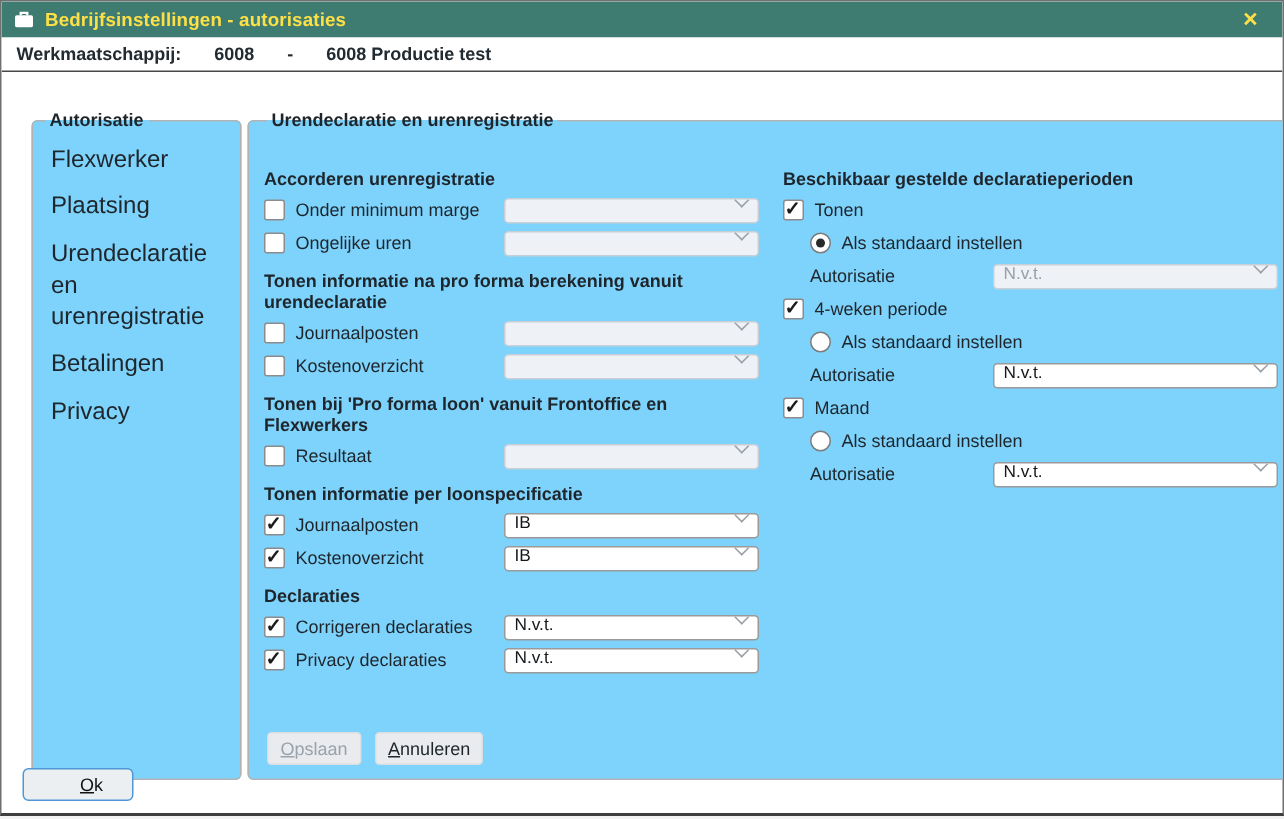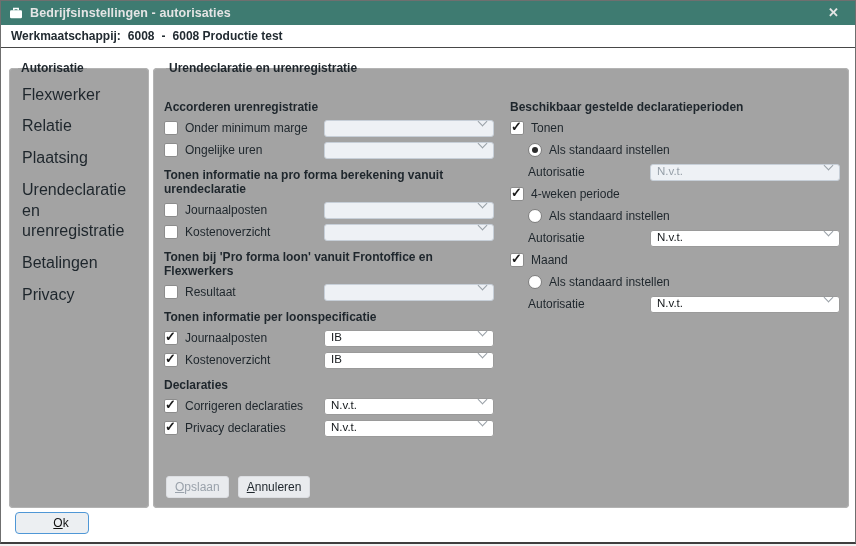--- a/index.html
+++ b/index.html
@@ -1,31 +1,31 @@
 <!DOCTYPE html>
 <html><head>
 <meta charset="utf-8">
 <style>
   html,body { margin:0; padding:0; background:#f2f2f2; font-family:"Liberation Sans", sans-serif; }
   .window { position:relative; width:856px; height:544px; background:#ffffff;
             border:1px solid #6f6f6f; border-bottom:2px solid #3e3e3e; box-sizing:border-box; overflow:hidden; }
 
   
-  .titlebar { height:24px; background:#3e7b71; display:flex; align-items:center; padding:0 8px; color:#e5e5e5; }
+  .titlebar { height:24px; background:#3e7b71; display:flex; align-items:center; padding:0 8px; color:#fde047; }
   .title-icon { display:flex; align-items:center; }
   .title-text { font-weight:bold; font-size:12.5px; margin-left:7px; letter-spacing:.1px; }
   .close { margin-left:auto; font-size:13px; font-weight:bold; padding:0 8px; cursor:pointer; line-height:24px; }
 
   
   .companybar { height:22px; border-bottom:1px solid #474747; display:flex; align-items:center;
-                padding:0 10px; font-size:12px; font-weight:700; color:#222b31; gap:7px; background:#fff; }
+                padding:0 10px; font-size:12px; font-weight:700; color:#222b31; gap:22px; background:#fff; }
 
   .content { position:absolute; top:47px; left:0; right:0; bottom:0; }
 
-  fieldset { border:1px solid #b3b3b3; border-radius:4px; margin:0; background:#a3a3a3; }
+  fieldset { border:1px solid #b3b3b3; border-radius:4px; margin:12px; background:#7dd3fc; }
   legend { font-weight:bold; font-size:12px; color:#1e262c; padding:0 3px; margin-left:2px; }
 
   
   .sidebar { position:absolute; left:8px; top:13px; width:140px; height:447px; box-sizing:border-box; padding:4px 6px; }
   .side-item { font-size:16px; color:#1e262c; padding:5.5px 6px; cursor:pointer; line-height:1.3; }
 
   
   .panel { position:absolute; left:152px; top:13px; width:696px; height:447px; box-sizing:border-box; padding:2px 10px; }
   .col-left  { position:absolute; left:10px;  top:16px; width:330px; }
   .col-right { position:absolute; left:356px; top:16px; width:330px; }
@@ -92,21 +92,20 @@
     <span>6008</span>
     <span>-</span>
     <span>6008 Productie test</span>
   </div>
 
   <div class="content">
 
     <fieldset class="sidebar">
       <legend>Autorisatie</legend>
       <div class="side-item">Flexwerker</div>
-      <div class="side-item">Relatie</div>
       <div class="side-item">Plaatsing</div>
       <div class="side-item">Urendeclaratie en urenregistratie</div>
       <div class="side-item">Betalingen</div>
       <div class="side-item">Privacy</div>
     </fieldset>
 
     <fieldset class="panel">
       <legend>Urendeclaratie en urenregistratie</legend>
 
       <div class="col-left">

